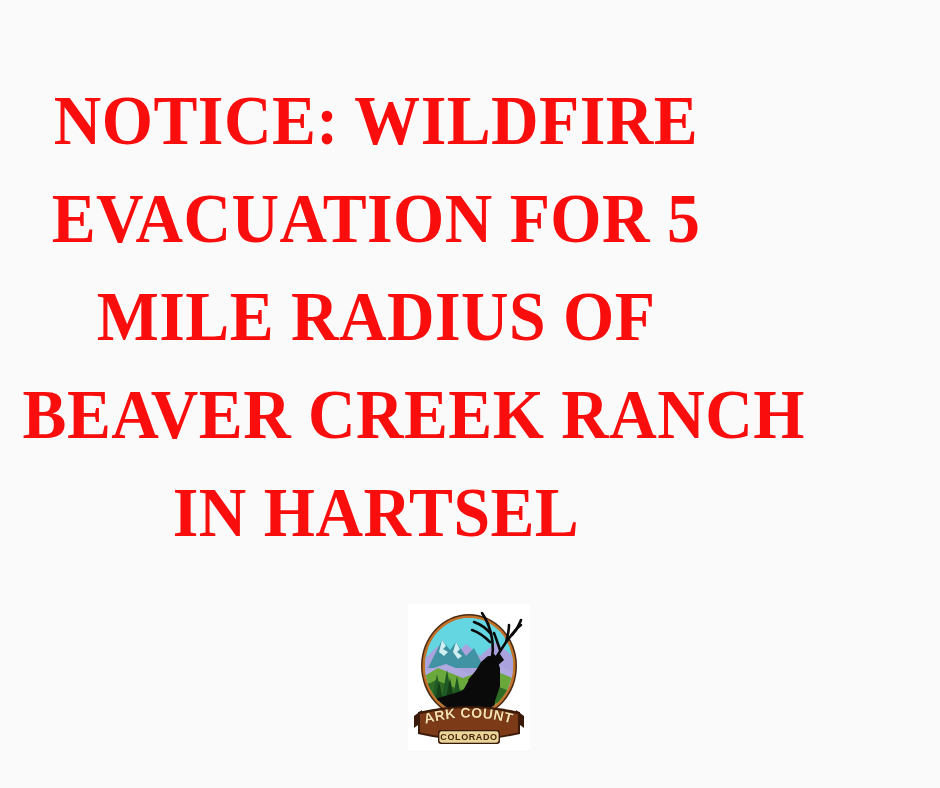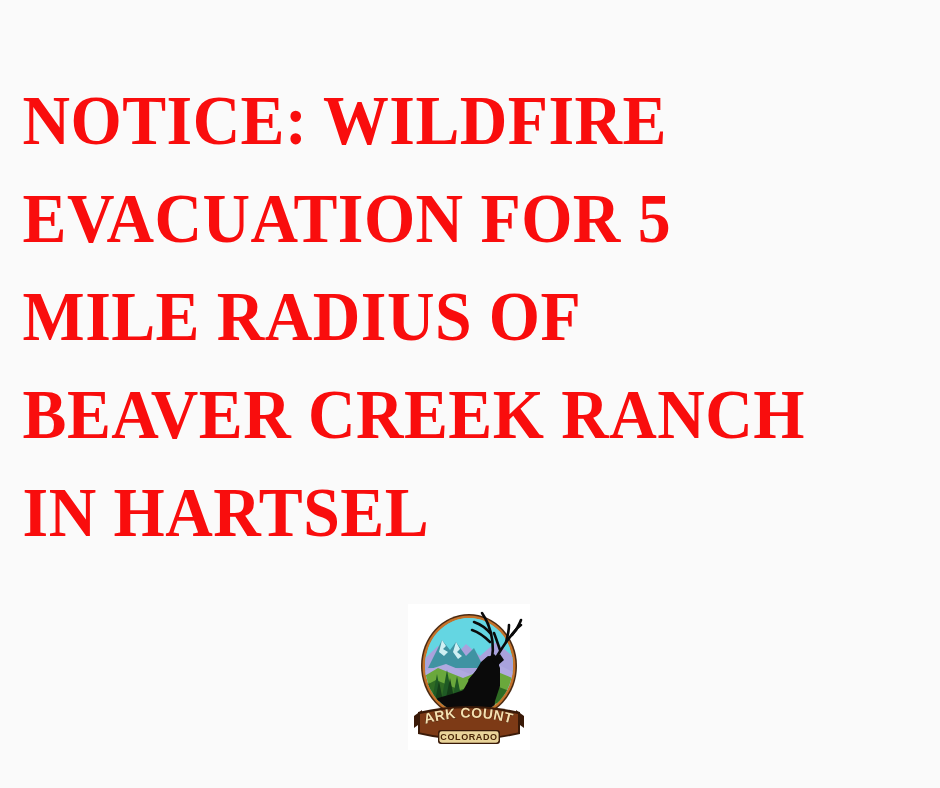--- a/index.html
+++ b/index.html
@@ -21,20 +21,21 @@
     background: #fafafa;
     box-sizing: border-box;
   }
 
   
   #notice-headline {
     position: absolute;
     top: 72px;
     left: 0;
     width: 752px;
+    text-align: center;
     color: #f90d0d;
     font-family: "Liberation Serif", "DejaVu Serif", serif;
     font-weight: bold;
     font-size: 70px;
     line-height: 98px;
     letter-spacing: 0.5px;
     -webkit-font-smoothing: none;
   }
   .headline-line {
     display: block;

